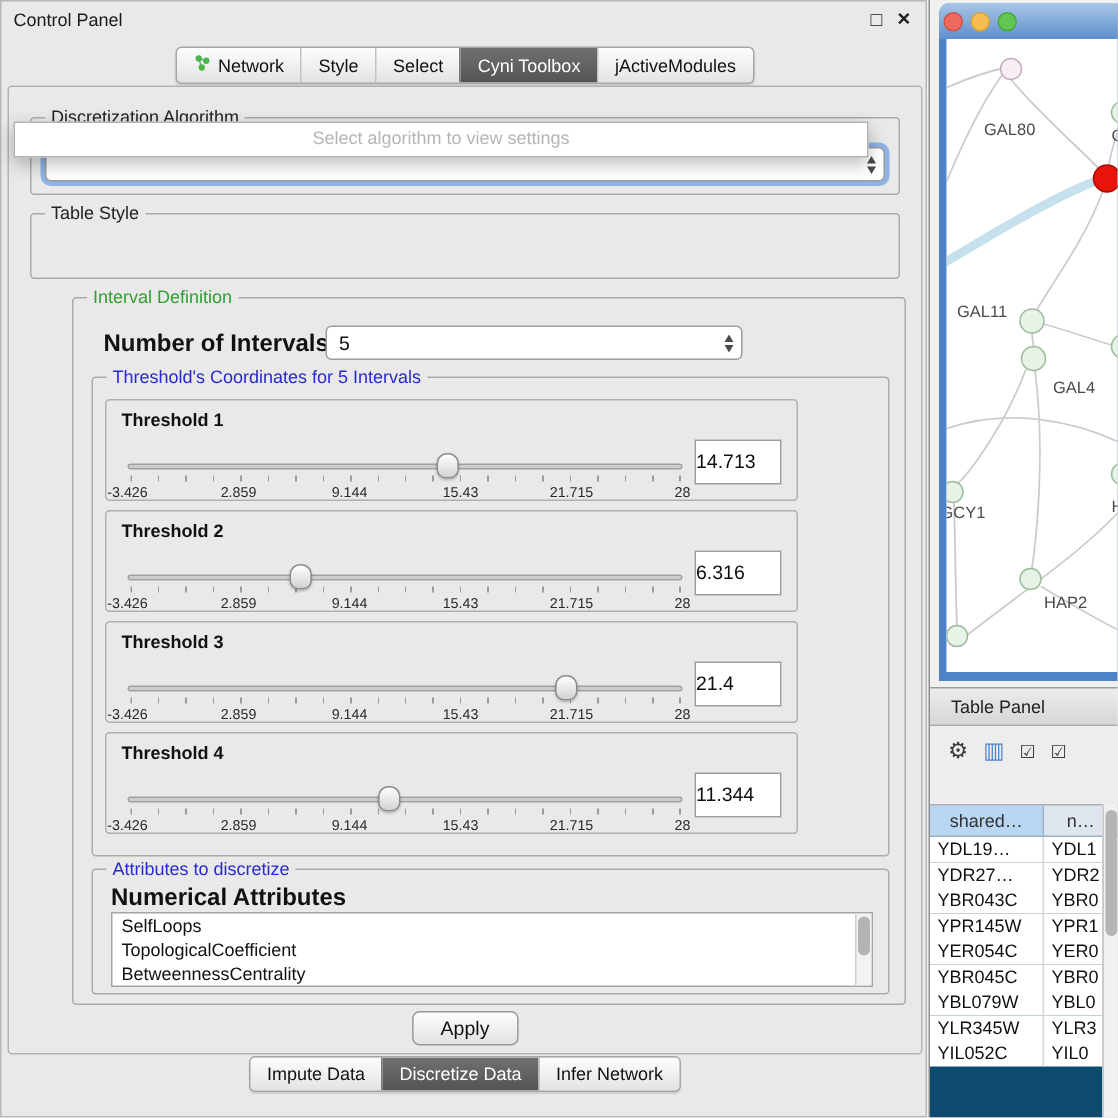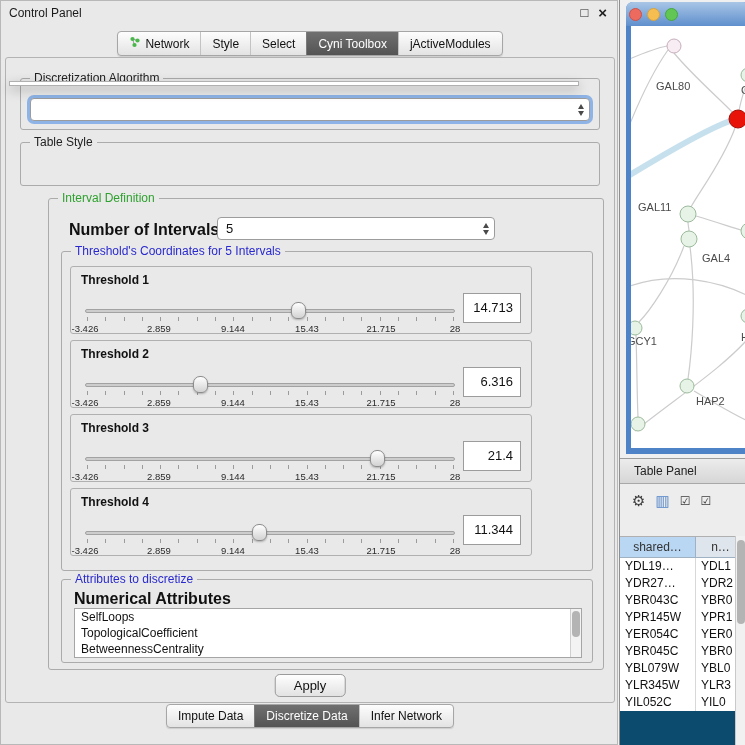--- a/index.html
+++ b/index.html
@@ -41,21 +41,21 @@
 .label-bold{font-weight:bold;font-size:16px;color:#111}
 
 .threshold-panel{position:relative;height:68px;border:1px solid #b0b0b0;border-radius:3px;margin:0 0 6px 8px;width:462px;background:#e9e9e9}
 .th-label{position:absolute;left:10px;top:6px;font-weight:bold;font-size:12px}
 .slider{position:absolute;left:14px;top:30px;width:370px;height:36px}
 .track{position:absolute;top:12px;left:0;right:0;height:4px;background:#cdcdcd;border:1px solid #a2a2a2;border-radius:2px}
 .ticks{position:absolute;top:20px;left:2px;right:0;height:4px;background:repeating-linear-gradient(to right,#9b9b9b 0 1px,transparent 1px 18.3px)}
 .thumb{position:absolute;top:5px;width:15px;height:17px;margin-left:-7px;background:linear-gradient(#ffffff,#d2d2d2);border:1px solid #8c8c8c;border-radius:7px 7px 6px 6px;box-shadow:0 1px 2px rgba(0,0,0,.25)}
 .scale{position:absolute;top:26px;left:0;right:0;height:12px;font-size:9.5px;color:#2a2a2a}
 .scale span{position:absolute;transform:translateX(-50%);white-space:nowrap}
-.th-value{position:absolute;right:10px;top:26px;width:58px;height:30px;background:#fff;border:1px solid #9c9c9c;font-size:13px;text-align:right;line-height:28px;padding-right:7px}
+.th-value{position:absolute;right:10px;top:26px;width:58px;height:30px;background:#fff;border:1px solid #9c9c9c;font-size:13px;line-height:28px;padding-right:7px}
 
 .listbox{position:absolute;left:12px;top:28px;width:508px;height:50px;background:#fff;border:1px solid #a5a5a5;overflow:hidden;font-size:12px}
 .list-item{padding:1px 0 1px 6px;line-height:14px}
 .vscroll{position:absolute;right:0;top:0;bottom:0;width:11px;background:#f3f3f3;border-left:1px solid #cfcfcf}
 .vthumb{position:absolute;left:1px;right:1px;top:2px;height:26px;background:#b4b4b4;border-radius:5px}
 
 .apply-btn{position:absolute;left:50%;top:616px;transform:translateX(-50%);font-size:13px;padding:3px 18px;background:linear-gradient(#fefefe,#e2e2e2);border:1px solid #9a9a9a;border-radius:5px;color:#111;font-family:inherit}
 
 
 .right-region{position:absolute;left:619px;top:0;width:126px;height:745px;background:#f0f0f0;border-left:1px solid #8f8f8f}
@@ -240,20 +240,21 @@
             </div>
         </div>
       </div>
 
       </div>
 
     <button class="apply-btn">Apply</button>
   </div>
 
   <div class="popup">
+    <div class="popup-header">Select algorithm to view settings</div>
   </div>
 
   <div class="bottom-tabs">
     <div class="seg-strip">
         <div class="seg">
           <span>Impute Data</span>
         </div>
         <div class="seg selected">
           <span>Discretize Data</span>
         </div>

